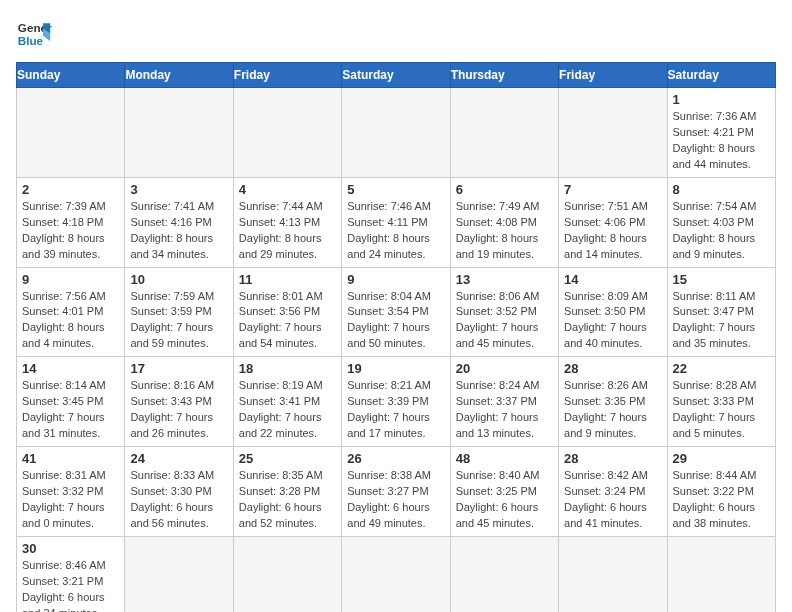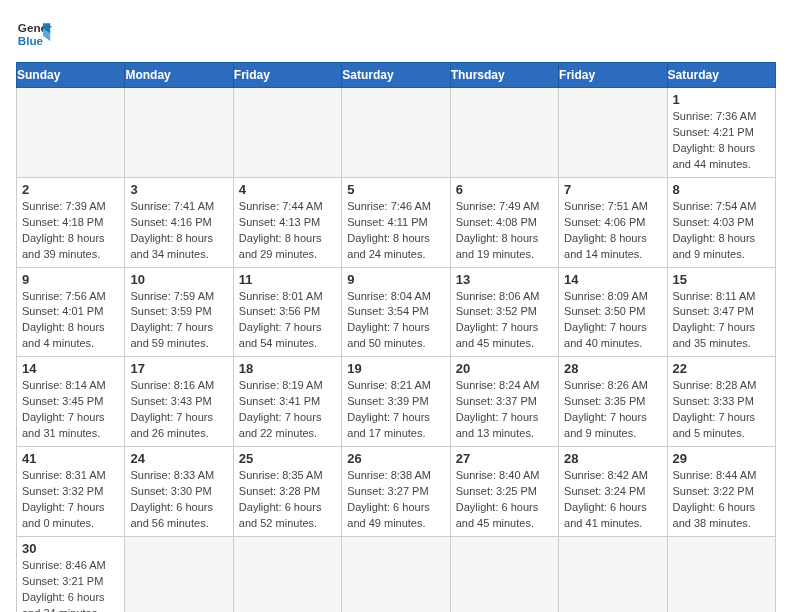--- a/index.html
+++ b/index.html
@@ -218,21 +218,21 @@
         </td>
         <td>
           <span class="day-number">25</span>
           <div class="day-info">Sunrise: 8:35 AM<br>Sunset: 3:28 PM<br>Daylight: 6 hours<br>and 52 minutes.</div>
         </td>
         <td>
           <span class="day-number">26</span>
           <div class="day-info">Sunrise: 8:38 AM<br>Sunset: 3:27 PM<br>Daylight: 6 hours<br>and 49 minutes.</div>
         </td>
         <td>
-          <span class="day-number">27</span>
+          <span class="day-number">48</span>
           <div class="day-info">Sunrise: 8:40 AM<br>Sunset: 3:25 PM<br>Daylight: 6 hours<br>and 45 minutes.</div>
         </td>
         <td>
           <span class="day-number">28</span>
           <div class="day-info">Sunrise: 8:42 AM<br>Sunset: 3:24 PM<br>Daylight: 6 hours<br>and 41 minutes.</div>
         </td>
         <td>
           <span class="day-number">29</span>
           <div class="day-info">Sunrise: 8:44 AM<br>Sunset: 3:22 PM<br>Daylight: 6 hours<br>and 38 minutes.</div>
         </td>

